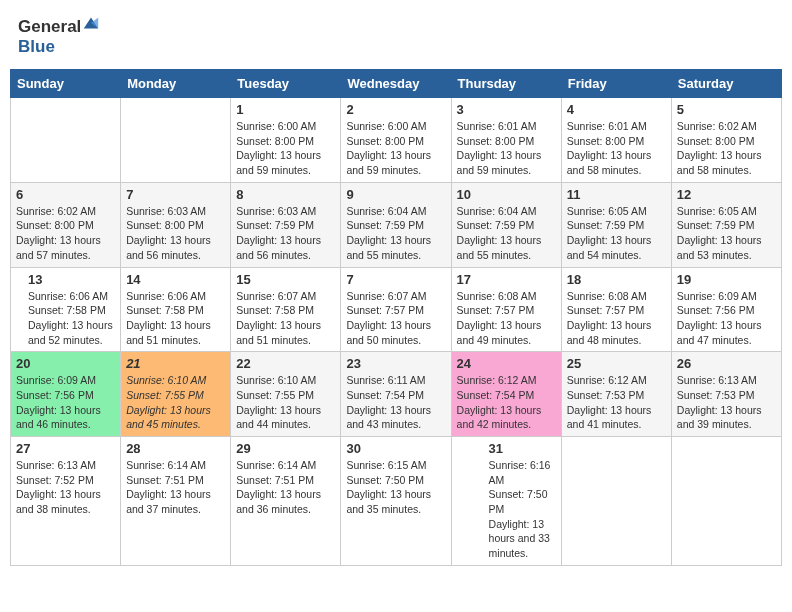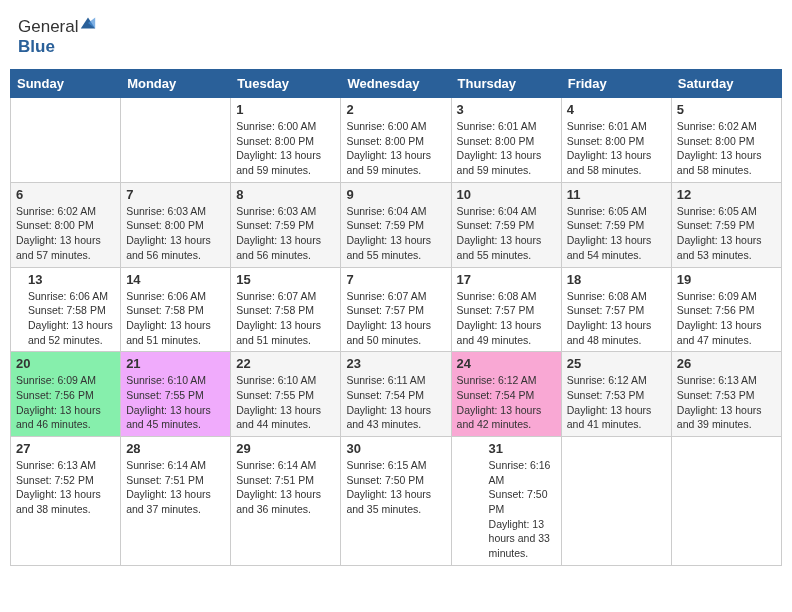--- a/index.html
+++ b/index.html
@@ -81,21 +81,21 @@
     .empty-cell {
       background: #fff !important;
     }
   </style>
 </head>
 <body>
 
 <div class="header">
   <div class="logo">
     <div>
-      <span style="font-size:17px;font-weight:normal;color:#333;">General</span><svg class="logo-icon" viewBox="0 0 20 20" xmlns="http://www.w3.org/2000/svg">
+      <span style="font-size:17px;font-weight:bold;color:#333;">General</span><svg class="logo-icon" viewBox="0 0 20 20" xmlns="http://www.w3.org/2000/svg">
           <polygon points="2,16 10,4 18,16" fill="#2a6099"></polygon>
           <polygon points="10,10 18,4 18,16" fill="#4a90d9" opacity="0.7"></polygon>
         </svg><br>
       <span style="font-size:17px;font-weight:bold;color:#2a6099;">Blue</span>
     </div>
   </div>
   <div class="title-block">
     <div class="month-year"></div>
     <div class="location"></div>
   </div>
@@ -196,21 +196,21 @@
         <td style="background: rgb(255, 255, 255);">
           <div class="day-number">19</div>
           <div class="day-info">Sunrise: 6:09 AM<br>Sunset: 7:56 PM<br>Daylight: 13 hours and 47 minutes.</div>
         </td>
       </tr>
       <tr>
         <td style="background: #86efac;">
           <div class="day-number">20</div>
           <div class="day-info">Sunrise: 6:09 AM<br>Sunset: 7:56 PM<br>Daylight: 13 hours and 46 minutes.</div>
         </td>
-        <td style="background: #f0abfc;">
+        <td style="background: #fdba74; font-style: italic;">
           <div class="day-number">21</div>
           <div class="day-info">Sunrise: 6:10 AM<br>Sunset: 7:55 PM<br>Daylight: 13 hours and 45 minutes.</div>
         </td>
         <td style="background: rgb(245, 245, 245);">
           <div class="day-number">22</div>
           <div class="day-info">Sunrise: 6:10 AM<br>Sunset: 7:55 PM<br>Daylight: 13 hours and 44 minutes.</div>
         </td>
         <td style="background: rgb(245, 245, 245);">
           <div class="day-number">23</div>
           <div class="day-info">Sunrise: 6:11 AM<br>Sunset: 7:54 PM<br>Daylight: 13 hours and 43 minutes.</div>

